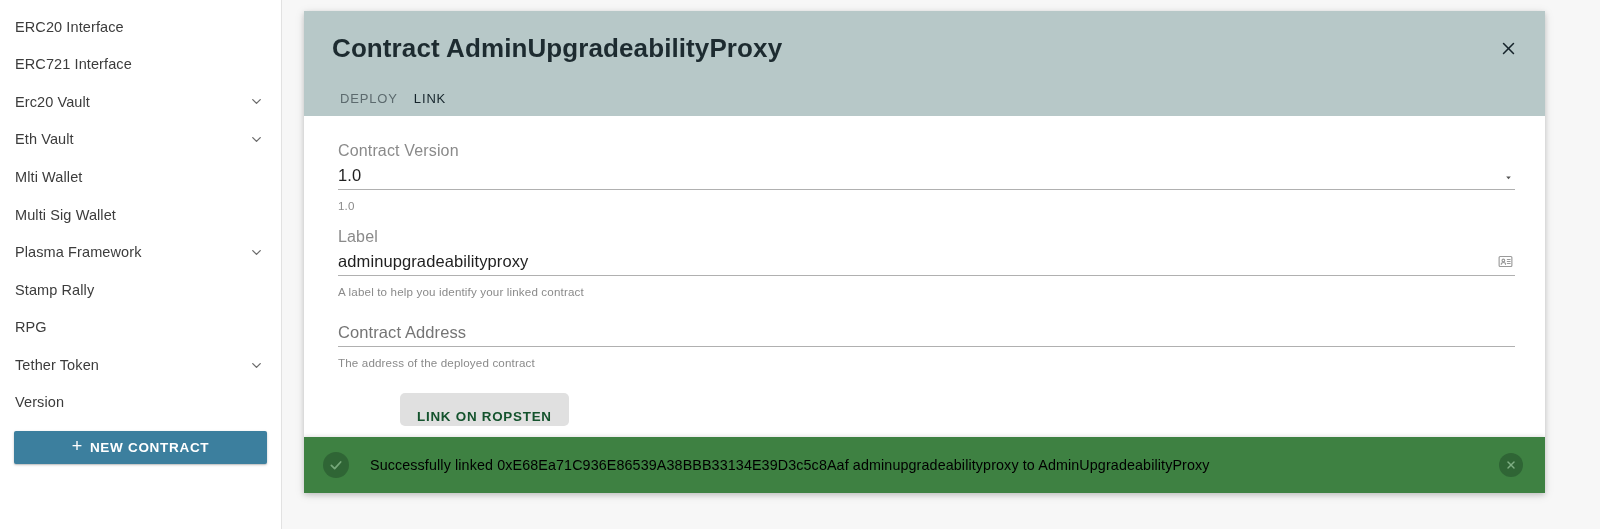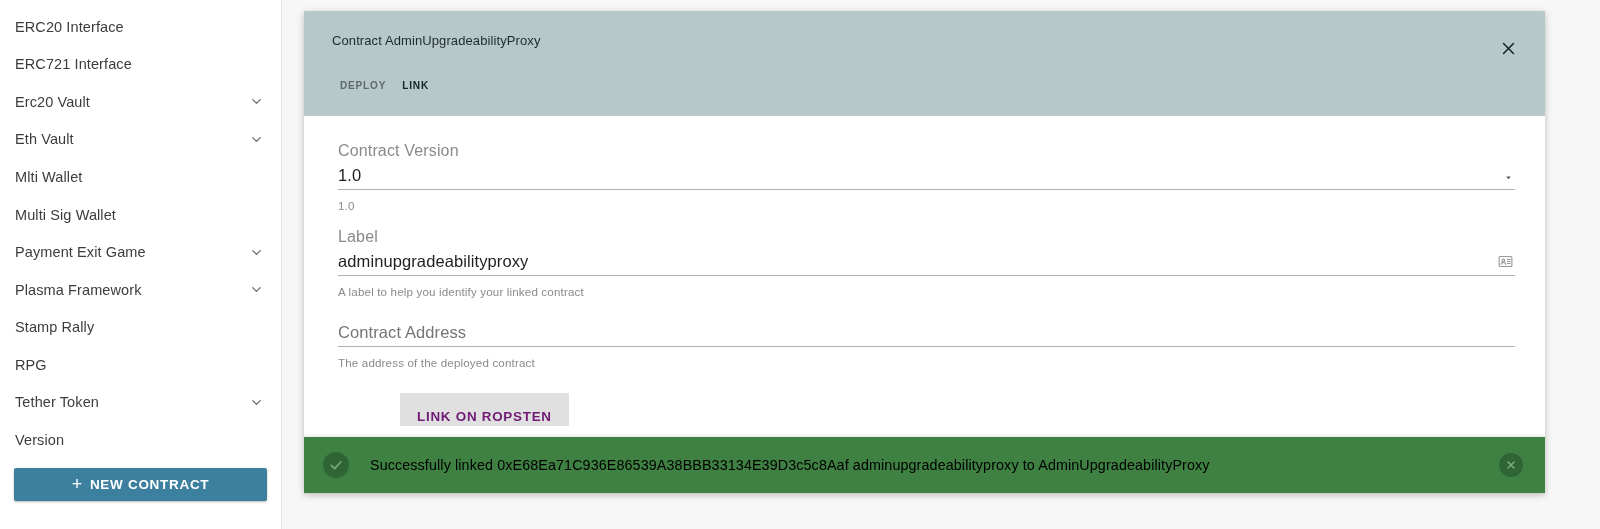--- a/index.html
+++ b/index.html
@@ -113,22 +113,22 @@
 
   .dlg-header {
     background: #b7c8c8;
     height: 105px;
     position: relative;
     flex: 0 0 105px;
     padding: 22px 0 0 28px;
   }
 
   .dlg-title {
-    font-size: 13px;
-    font-weight: 400;
+    font-size: 26px;
+    font-weight: 700;
     color: #1d2b30;
     letter-spacing: 0.1px;
   }
 
   .dlg-close {
     position: absolute;
     right: 22px;
     top: 22px;
     width: 30px;
     height: 30px;
@@ -143,25 +143,25 @@
   .tabs {
     position: absolute;
     left: 28px;
     bottom: 0;
     display: flex;
     align-items: flex-end;
     height: 42px;
   }
 
   .tab {
-    font-size: 10px;
-    font-weight: 700;
+    font-size: 13px;
+    font-weight: 400;
     letter-spacing: 0.85px;
     color: #5c6a6e;
-    padding: 0 8px 25px 8px;
+    padding: 0 8px 10px 8px;
     cursor: pointer;
     position: relative;
     background: transparent;
     border: none;
     font-family: "Liberation Sans", sans-serif;
   }
   .tab.active { color: #15242b; }
   .tab.active::after {
     content: "";
     position: absolute;
@@ -248,23 +248,23 @@
   .gap-1 { height: 16px; }
   .gap-2 { height: 22px; }
 
   .submit-wrap {
     margin-top: 24px;
     padding-left: 62px;
   }
 
   .submit-btn {
     background: #e0e0e0;
-    color: #701a75;
+    color: #14532d;
     border: none;
-    border-radius: 0;
+    border-radius: 5px;
     height: 33px;
     padding: 16px 17px;
     font-family: "Liberation Sans", sans-serif;
     font-size: 13.4px;
     font-weight: 700;
     letter-spacing: 0.75px;
     cursor: default;
   }
 
   
@@ -350,28 +350,20 @@
     </div>
 
     <div class="nav-item">
       <span class="nav-label">Mlti Wallet</span>
     </div>
 
     <div class="nav-item">
       <span class="nav-label">Multi Sig Wallet</span>
     </div>
 
-    <div class="nav-item">
-      <span class="nav-label">Payment Exit Game</span>
-      <span class="chev">
-        <svg width="15" height="15" viewBox="0 0 24 24" fill="none" stroke="currentColor" stroke-width="2.1" stroke-linecap="round" stroke-linejoin="round">
-            <polyline points="6 9 12 15 18 9"></polyline>
-          </svg>
-      </span>
-    </div>
 
     <div class="nav-item">
       <span class="nav-label">Plasma Framework</span>
       <span class="chev">
         <svg width="15" height="15" viewBox="0 0 24 24" fill="none" stroke="currentColor" stroke-width="2.1" stroke-linecap="round" stroke-linejoin="round">
             <polyline points="6 9 12 15 18 9"></polyline>
           </svg>
       </span>
     </div>
 

